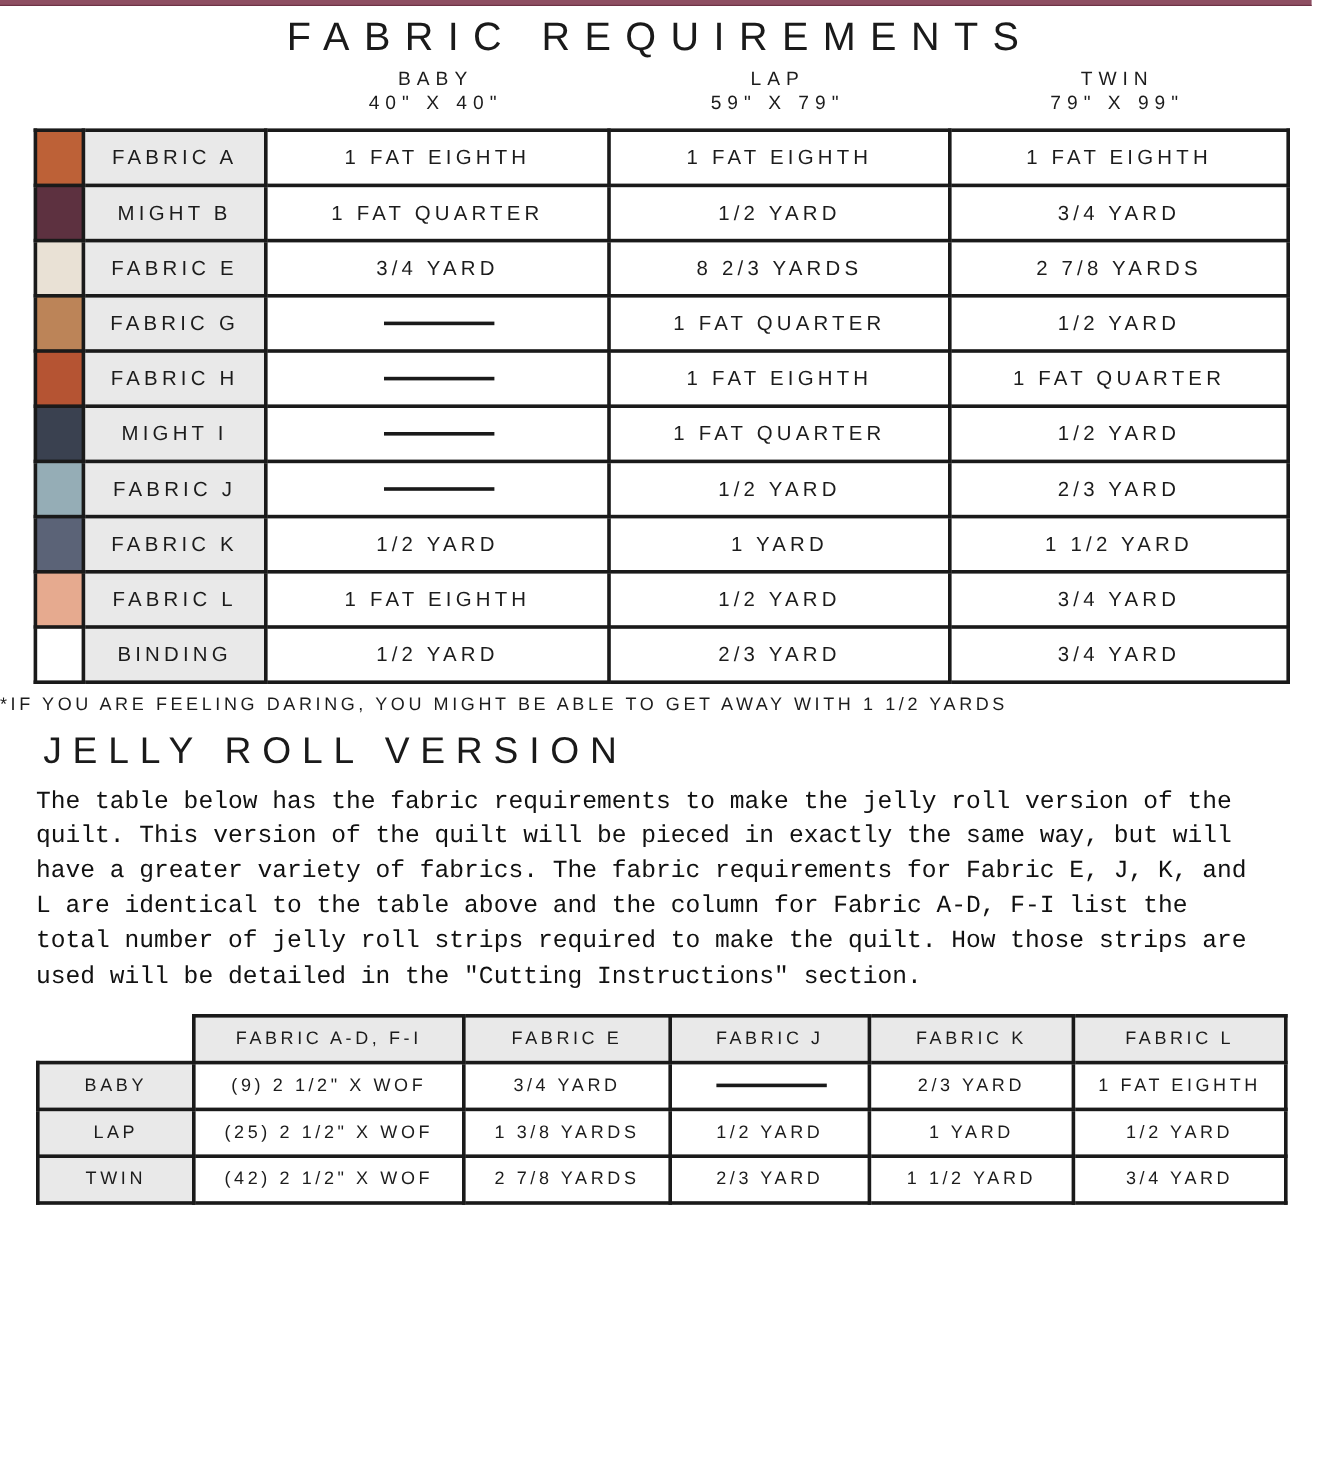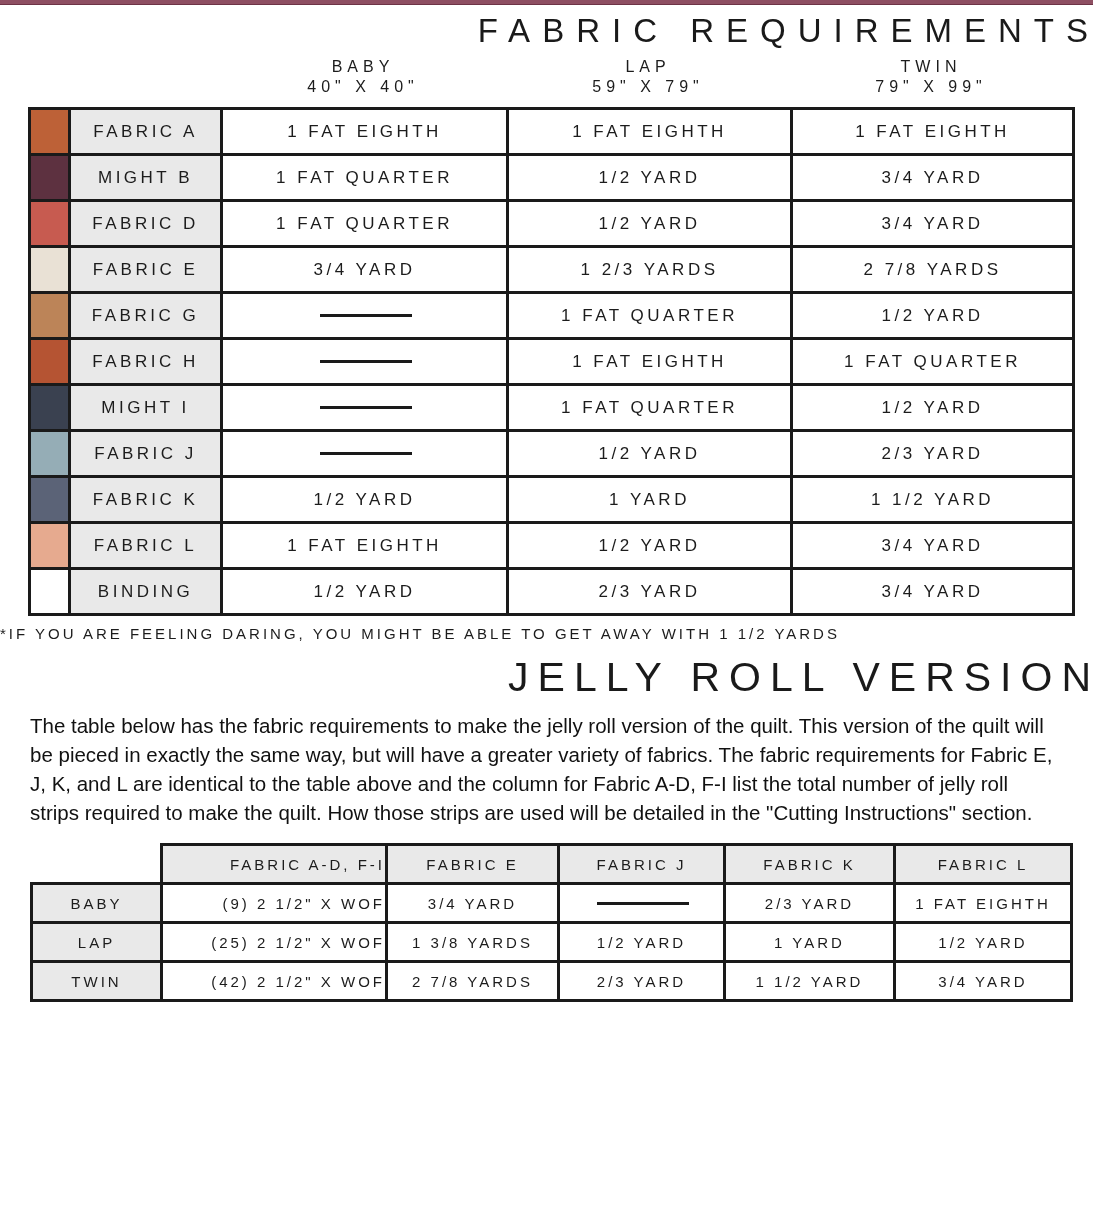--- a/index.html
+++ b/index.html
@@ -11,21 +11,21 @@
     overflow: hidden;
     position: relative;
   }
   .top-bar {
     position: absolute; top: 0; left: 0;
     width: 1093px; height: 5px;
     border-bottom: 1px solid #6e3346;
   }
   .page-title {
     margin-top: 12px;
-    text-align: right;
+    text-align: center;
     font-size: 33px;
     letter-spacing: 12px;
     font-weight: 400;
     color: #1a1a1a;
     white-space: nowrap;
   }
   .size-headers {
     margin-left: 220px;
     margin-top: 7px;
     display: flex;
@@ -66,47 +66,46 @@
     width: 1072px;
     margin-top: 9px;
     text-align: left;
     font-size: 15px;
     letter-spacing: 3px;
     white-space: nowrap;
   }
   .section-heading {
     margin-left: 36px;
     margin-top: 12px;
-    font-size: 41px;
+    font-size: 31px;
     letter-spacing: 9px;
     font-weight: 400;
     color: #1a1a1a;
     white-space: nowrap;
-    text-align: right;
   }
   .body-paragraph {
     margin-left: 30px;
     margin-top: 10px;
     width: 1028px;
-    font-family: Liberation Sans, sans-serif;
+    font-family: Liberation Mono, monospace;
     font-size: 20.5px;
     line-height: 1.42;
     color: #111111;
   }
   .jelly-table {
     margin-left: 30px;
     margin-top: 16px;
     width: 1040px;
   }
   .jelly-table td, .jelly-table th { height: 39px; font-size: 15px; letter-spacing: 3px; font-weight: 400; }
   .jelly-table .corner-cell { border: none; background: #ffffff; }
   .jelly-table th { background: #e9e9e9; }
   .row-label-cell { background: #e9e9e9; }
   .jelly-val { background: #ffffff; }
-  .jc0 { width: 130px; } .jc1 { width: 225px; text-align: right; } .jc2 { width: 172px; }
+  .jc0 { width: 130px; } .jc1 { width: 225px; } .jc2 { width: 172px; }
   .jc3 { width: 166px; } .jc4 { width: 170px; } .jc5 { width: 177px; }
 </style>
 </head>
 <body>
 
 <div class="top-bar" style="background: rgb(142, 79, 98);"></div>
 
 <h1 class="page-title">FABRIC REQUIREMENTS</h1>
 
 <div class="size-headers">
@@ -134,31 +133,24 @@
       <td class="val-twin">1 FAT EIGHTH</td>
     </tr>
     <tr>
       <td class="swatch-cell" style="background: rgb(93, 49, 64);"></td>
       <td class="name-cell">MIGHT B</td>
       <td class="val-baby">1 FAT QUARTER</td>
       <td class="val-lap">1/2 YARD</td>
       <td class="val-twin">3/4 YARD</td>
     </tr>
     <tr>
-      <td class="swatch-cell" style="background: rgb(199, 91, 80);"></td>
-      <td class="name-cell">FABRIC D</td>
-      <td class="val-baby">1 FAT QUARTER</td>
-      <td class="val-lap">1/2 YARD</td>
-      <td class="val-twin">3/4 YARD</td>
-    </tr>
-    <tr>
       <td class="swatch-cell" style="background: rgb(233, 225, 213);"></td>
       <td class="name-cell">FABRIC E</td>
       <td class="val-baby">3/4 YARD</td>
-      <td class="val-lap">1 2/3 YARDS</td>
+      <td class="val-lap">8 2/3 YARDS</td>
       <td class="val-twin">2 7/8 YARDS</td>
     </tr>
     <tr>
       <td class="swatch-cell" style="background: rgb(188, 132, 88);"></td>
       <td class="name-cell">FABRIC G</td>
       <td class="val-baby dash-line">—</td>
       <td class="val-lap">1 FAT QUARTER</td>
       <td class="val-twin">1/2 YARD</td>
     </tr>
     <tr>

